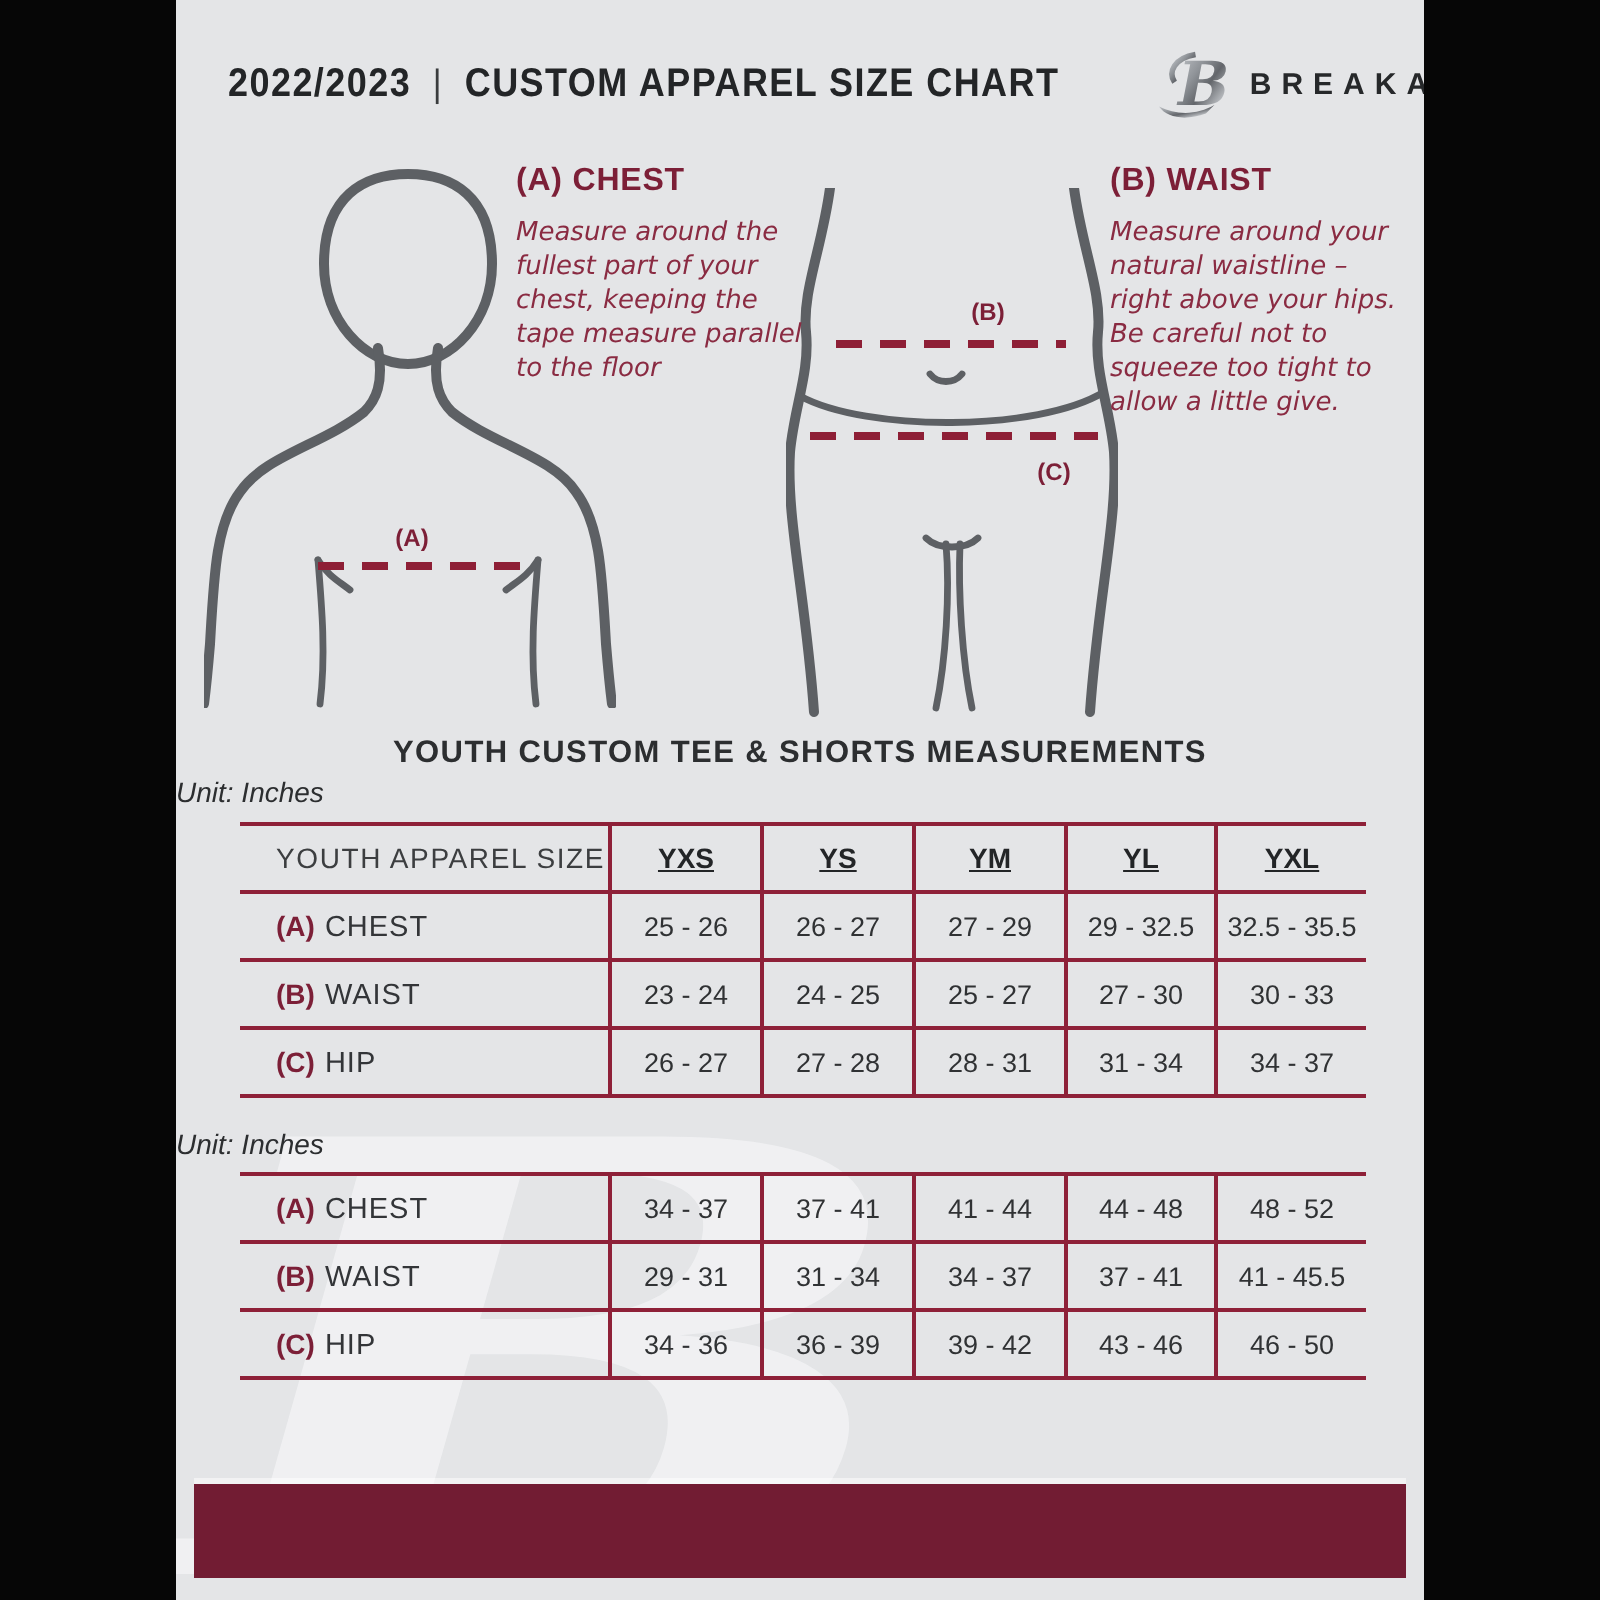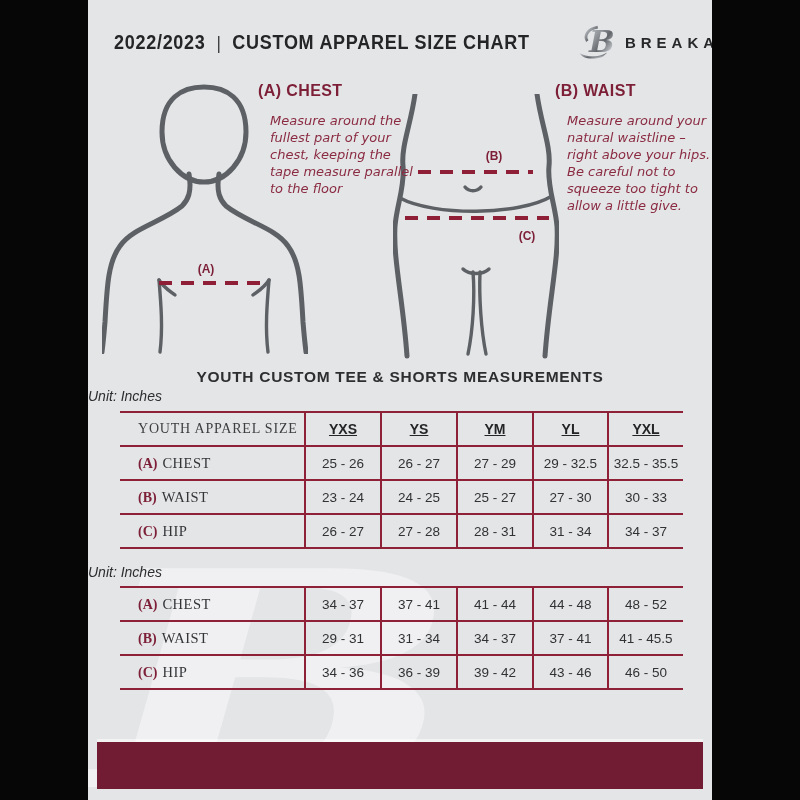--- a/index.html
+++ b/index.html
@@ -20,36 +20,36 @@
   .fig{position:absolute;z-index:1;}
   .fig path{fill:none;stroke:#5d6064;stroke-linecap:round;}
   .fig .outline{stroke-width:5px;}
   .fig .thin{stroke-width:3.4px;}
   .fig .dash{stroke:#8e1f36;stroke-width:4px;stroke-dasharray:13 9;stroke-linecap:butt;}
   .fig text{font:bold 12px "Liberation Sans",sans-serif;fill:#7c1f37;}
 
   
   .instr{position:absolute;width:170px;z-index:2;}
   .instr h3{margin:0 0 8px 0;font-size:16px;font-weight:800;letter-spacing:.4px;color:#7c1f37;}
-  .instr p{margin:12px;font-style:italic;font-size:13px;line-height:17px;color:#8a2b42;
+  .instr p{margin:0;font-style:italic;font-size:13px;line-height:17px;color:#8a2b42;
            white-space:pre-line;font-family:"DejaVu Sans",sans-serif;}
 
   
   .sec-title{position:absolute;left:0;width:624px;text-align:center;font-size:15.5px;
              font-weight:800;letter-spacing:.7px;color:#2c2e30;z-index:2;}
   .sec-unit{position:absolute;left:0;width:624px;font-size:14px;
             font-style:italic;color:#2c2e30;z-index:2;}
 
   
   .tblwrap{position:absolute;left:32px;width:563px;z-index:2;}
   table{border-collapse:collapse;table-layout:fixed;width:563px;}
   td{height:32px;border-top:2px solid #8e2038;border-bottom:2px solid #8e2038;
      border-left:2px solid #8e2038;text-align:center;font-size:13.5px;color:#303234;
      padding:0;}
-  td:first-child{border-left:none;text-align:left;padding-left:18px;font-family:Liberation Serif, serif;}
+  td:first-child{border-left:none;text-align:left;padding-left:18px;}
   td.szh{font-weight:700;font-size:14px;color:#232527;text-decoration:underline;}
   td.colh{font-weight:400;font-size:14px;letter-spacing:.8px;color:#3c3e40;}
   .pfx{color:#7c1f37;font-weight:800;margin-right:5px;font-size:14px;}
   .rlbl{font-size:14.5px;letter-spacing:.5px;color:#333538;text-align:right;}
 
   
   .watermark{position:absolute;left:4px;top:532px;z-index:1;font-family:"DejaVu Serif",serif;
              font-weight:bold;font-style:italic;font-size:300px;line-height:1;
              color:rgba(250,250,252,.55);transform:scaleX(1.45);transform-origin:left center;
              pointer-events:none;}

